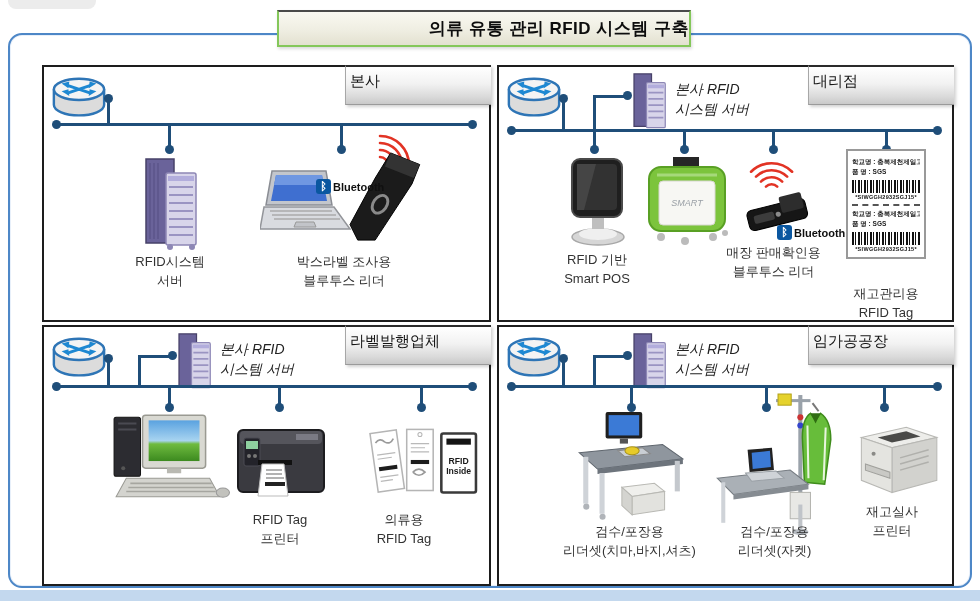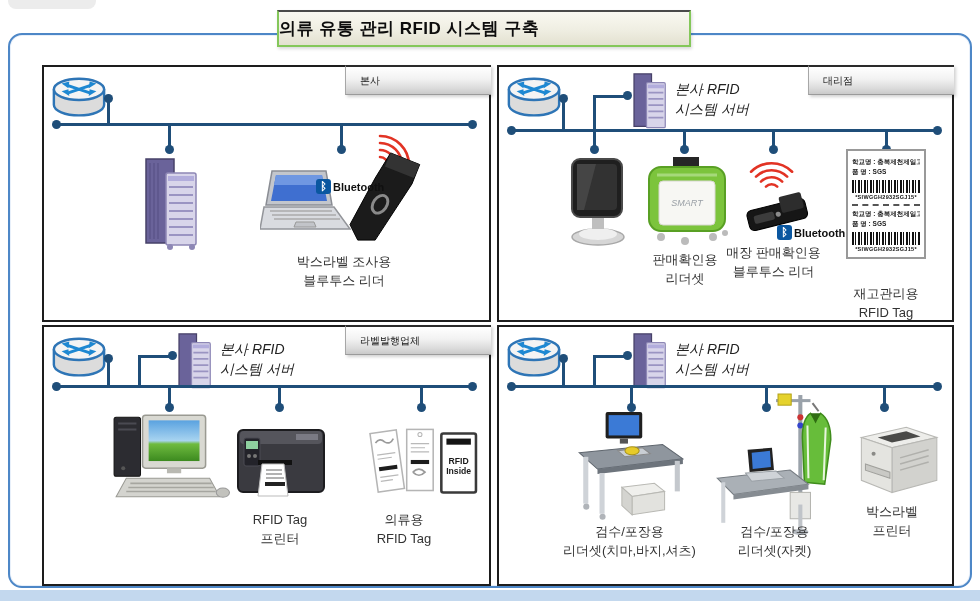--- a/index.html
+++ b/index.html
@@ -3,30 +3,30 @@
 <meta charset="utf-8">
 <style>
   html,body{margin:0;padding:0;background:#fff;}
   body{width:980px;height:601px;overflow:hidden;font-family:"Liberation Sans","DejaVu Sans",sans-serif;}
   .stage{position:relative;width:980px;height:601px;background:#ffffff;}
 
   .top-blob{position:absolute;left:8px;top:0;width:88px;height:9px;background:#ececec;border-radius:0 0 8px 8px;}
   .outer-frame{position:absolute;left:8px;top:33px;width:960px;height:551px;border:2px solid #4d87c7;border-radius:14px;background:#ffffff;box-shadow:inset 0 0 0 1px #e8f0fa;}
   .bottom-strip{position:absolute;left:0;top:590px;width:980px;height:11px;background:#c3d8ee;}
 
-  .title-box{position:absolute;left:277px;top:10px;width:410px;height:33px;border:2px solid #84c75a;border-top:2px solid #4a4a4a;background:linear-gradient(180deg,#f9f8f1 0%,#efeee2 55%,#e3e1d0 100%);box-shadow:1px 2px 3px rgba(0,0,0,.15);display:flex;align-items:center;justify-content:flex-start;}
+  .title-box{position:absolute;left:277px;top:10px;width:410px;height:33px;border:2px solid #84c75a;border-top:2px solid #4a4a4a;background:linear-gradient(180deg,#f9f8f1 0%,#efeee2 55%,#e3e1d0 100%);box-shadow:1px 2px 3px rgba(0,0,0,.15);display:flex;align-items:center;justify-content:flex-end;}
   .title-box .t{font-size:17px;font-weight:bold;color:#0d0d0d;letter-spacing:.5px;}
 
   .panel{position:absolute;background:#fff;border:2px solid #1d1d1d;}
   #p-hq{left:42px;top:65px;width:445px;height:253px;}
   #p-agency{left:497px;top:65px;width:453px;height:253px;}
   #p-label{left:42px;top:325px;width:445px;height:257px;}
   #p-factory{left:497px;top:325px;width:453px;height:257px;}
 
-  .tab{position:absolute;top:-2px;right:-2px;width:146px;height:30px;box-sizing:border-box;padding-left:14px;line-height:28px;font-size:10px;color:#141414;background:linear-gradient(180deg,#ffffff 0%,#f2f2f2 45%,#dadada 80%,#c9c9c9 100%);border-top:2px solid #2b2b2b;border-left:1px solid #a7a7a7;border-bottom:1px solid #9a9a9a;box-shadow:2px 2px 3px rgba(0,0,0,.18);}
+  .tab{position:absolute;top:-2px;right:-2px;width:146px;height:40px;box-sizing:border-box;padding-left:4px;line-height:28px;font-size:15px;color:#141414;background:linear-gradient(180deg,#ffffff 0%,#f2f2f2 45%,#dadada 80%,#c9c9c9 100%);border-top:2px solid #2b2b2b;border-left:1px solid #a7a7a7;border-bottom:1px solid #9a9a9a;box-shadow:2px 2px 3px rgba(0,0,0,.18);}
 
   .bus,.vline,.hline{position:absolute;background:#1f4e79;}
   .bus{height:3px;}
   .vline{width:3px;}
   .hline{height:3px;}
   .dot{position:absolute;width:9px;height:9px;border-radius:50%;background:#1f4e79;}
 
   .caption{position:absolute;width:150px;text-align:center;font-size:13px;line-height:1.45;color:#333;white-space:pre-line;word-break:break-all;}
   .caption.it{font-style:italic;text-align:left;font-size:14px;color:#222;width:130px;white-space:pre-line;}
 
@@ -82,20 +82,22 @@
 
     <svg class="dev" style="left:94px;top:90px" width="64" height="94" viewBox="0 0 64 94">
       <rect x="8" y="2" width="28" height="84" fill="#6a639a" stroke="#474168" stroke-width="1.5"></rect>
       <path d="M12 6 v76 M16 6 v76 M20 6 v76" stroke="#554f82" stroke-width="1"></path>
       <rect x="28" y="16" width="30" height="72" rx="2" fill="#d8d5ea" stroke="#8d87b5" stroke-width="1.5"></rect>
       <rect x="30" y="19" width="26" height="5" fill="#b2addc"></rect>
       <path d="M31 30 h24 M31 38 h24 M31 46 h24 M31 54 h24 M31 62 h24 M31 70 h24 M31 78 h24" stroke="#9a94c2" stroke-width="2"></path>
       <circle cx="32" cy="90" r="3" fill="#8d87b5"></circle>
         <circle cx="54" cy="90" r="3" fill="#8d87b5"></circle>
     </svg>
+    <div class="caption" style="left:51px;top:186px">RFID시스템
+서버</div>
 
     <svg class="dev" style="left:216px;top:102px" width="94" height="66" viewBox="0 0 94 66">
       <polygon points="12,2 66,2 72,36 6,36" fill="#c3c6cc" stroke="#8a8d94" stroke-width="1.5"></polygon>
       <polygon points="16,6 62,6 67,32 11,32" fill="#3f6fd0"></polygon>
       <polygon points="16,6 62,6 64,16 14,16" fill="#6f97e2"></polygon>
       <polygon points="4,38 74,38 90,60 0,60" fill="#d9dbe0" stroke="#93959a" stroke-width="1.5"></polygon>
       <path d="M10 42 h62 M12 46 h64 M14 50 h66" stroke="#aaaaaa" stroke-width="1.5"></path>
       <polygon points="36,53 54,53 56,58 34,58" fill="#c2c4c9" stroke="#999999"></polygon>
     </svg>
 
@@ -160,34 +162,34 @@
     <div class="dot" style="left:383px;top:78px"></div>
 
     <svg class="dev" style="left:56px;top:90px" width="84" height="90" viewBox="0 0 82 90">
       <ellipse cx="42" cy="80" rx="26" ry="8" fill="#d6d6d6" stroke="#a8a8a8" stroke-width="1.5"></ellipse>
       <ellipse cx="42" cy="77" rx="19" ry="6" fill="#efefef"></ellipse>
       <rect x="36" y="58" width="12" height="14" fill="#bfbfbf"></rect>
       <rect x="16" y="2" width="50" height="58" rx="8" fill="#1f1f1f" stroke="#4a4a4a" stroke-width="2"></rect>
       <rect x="21" y="7" width="40" height="46" rx="4" fill="#323232"></rect>
       <polygon points="21,7 40,7 28,53 21,53" fill="#454545"></polygon>
     </svg>
+    <div class="caption" style="left:23px;top:184px">RFID 기반
+Smart POS</div>
 
     <svg class="dev" style="left:142px;top:88px" width="92" height="92" viewBox="0 0 92 92">
       <rect x="32" y="2" width="26" height="16" fill="#262626"></rect>
       <rect x="8" y="12" width="76" height="64" rx="12" fill="#7cc43c" stroke="#59a024" stroke-width="2"></rect>
       <path d="M16 20 h60" stroke="#a6d97a" stroke-width="3"></path>
       <rect x="18" y="26" width="56" height="44" rx="4" fill="#f7f7f3" stroke="#d8d8d0"></rect>
       <text x="46" y="51" font-size="9" font-style="italic" fill="#9aa0a6" text-anchor="middle">SMART</text>
       <circle cx="20" cy="82" r="4" fill="#bbbbbb"></circle>
         <circle cx="44" cy="86" r="4" fill="#bbbbbb"></circle>
       <circle cx="72" cy="82" r="4" fill="#bbbbbb"></circle>
         <circle cx="84" cy="78" r="3" fill="#bbbbbb"></circle>
     </svg>
-    <div class="caption" style="left:111px;top:184px">판매확인용
-리더셋</div>
 
     <svg class="dev" style="left:252px;top:82px;transform:rotate(-45deg)" width="44" height="44" viewBox="0 0 44 44">
       <g fill="none" stroke="#e23324" stroke-width="2.6" stroke-linecap="round">
         <path d="M6 28 A8 8 0 0 1 14 36"></path>
           <path d="M6 21 A15 15 0 0 1 21 36"></path>
         <path d="M6 14 A22 22 0 0 1 28 36"></path>
           <path d="M6 7 A29 29 0 0 1 35 36"></path>
       </g>
     </svg>
     <svg class="dev" style="left:242px;top:124px" width="76" height="44" viewBox="0 0 74 42">
@@ -312,20 +314,21 @@
       <rect x="72" y="10" width="34" height="58" rx="2" fill="#fff" stroke="#3a3a3a" stroke-width="2.5"></rect>
       <rect x="77" y="15" width="24" height="6" fill="#141414"></rect>
       <text x="89" y="40" font-size="8.5" font-weight="bold" fill="#1a1a1a" text-anchor="middle">RFID</text>
       <text x="89" y="50" font-size="8.5" font-weight="bold" fill="#1a1a1a" text-anchor="middle">Inside</text>
     </svg>
     <div class="caption" style="left:285px;top:184px">의류용
 RFID Tag</div>
   </div>
 
   <div class="panel" id="p-factory">
+    <div class="tab">임가공공장</div>
 
     <svg class="dev" style="left:6px;top:8px" width="58" height="46" viewBox="0 0 60 46">
       <path d="M4 14 v16 a26 11 0 0 0 52 0 v-16" fill="#dcdcdc" stroke="#2e75b6" stroke-width="2.5"></path>
       <ellipse cx="30" cy="14" rx="26" ry="11" fill="#f4f4f4" stroke="#2e75b6" stroke-width="2.5"></ellipse>
       <path d="M18 10 L42 18 M42 10 L18 18" stroke="#1e88d2" stroke-width="3" fill="none"></path>
       <polygon points="12,8 20,6 19,13" fill="#1e88d2"></polygon>
         <polygon points="48,16 40,21 41,14" fill="#1e88d2"></polygon>
       <polygon points="48,8 41,6 40,13" fill="#1e88d2"></polygon>
         <polygon points="12,16 19,14 20,21" fill="#1e88d2"></polygon>
     </svg>
@@ -399,17 +402,17 @@
 
     <svg class="dev" style="left:344px;top:94px" width="102" height="86" viewBox="0 0 100 84">
       <polygon points="18,16 62,6 92,16 48,26" fill="#ededea" stroke="#b8b8b4"></polygon>
       <polygon points="92,16 92,58 48,70 48,26" fill="#d2d2ce" stroke="#b8b8b4"></polygon>
       <polygon points="18,16 48,26 48,70 18,58" fill="#e4e4e0" stroke="#b8b8b4"></polygon>
       <polygon points="34,16 62,10 76,15 48,21" fill="#4a4a48"></polygon>
       <polygon points="22,42 46,50 46,56 22,48" fill="#c9c9c5" stroke="#a0a09c"></polygon>
       <path d="M56 36 l28 -8 M56 42 l28 -8 M56 48 l28 -8" stroke="#b0b0ac" stroke-width="1.5"></path>
       <circle cx="30" cy="32" r="2" fill="#8a8a86"></circle>
     </svg>
-    <div class="caption" style="left:318px;top:176px">박스라벨
+    <div class="caption" style="left:318px;top:176px">재고실사
 프린터</div>
   </div>
 
 </div>
 
 </body></html>

